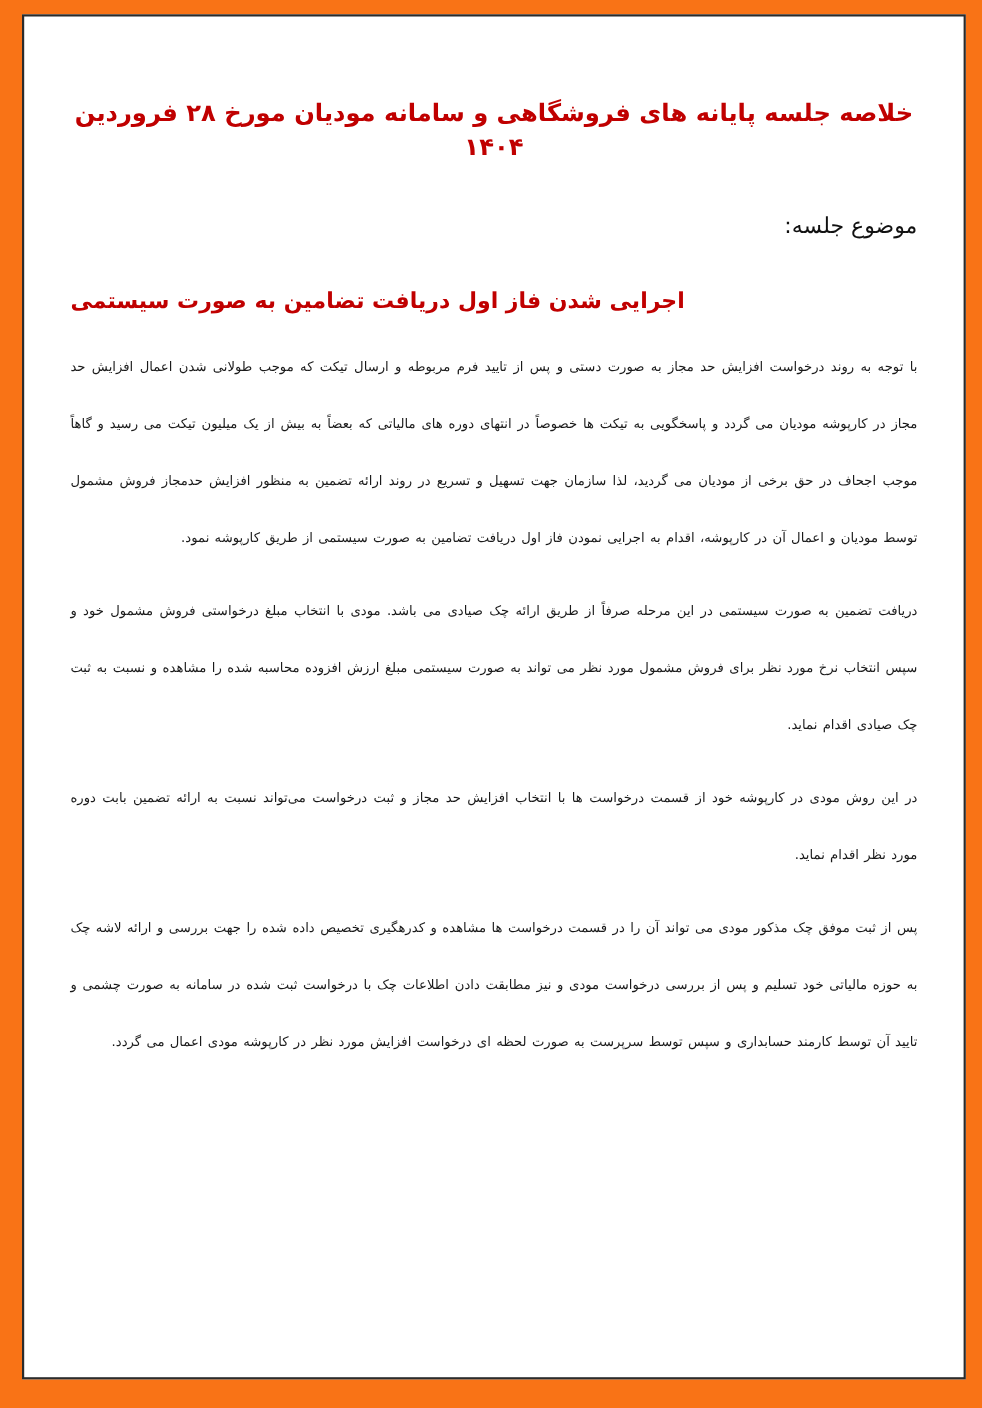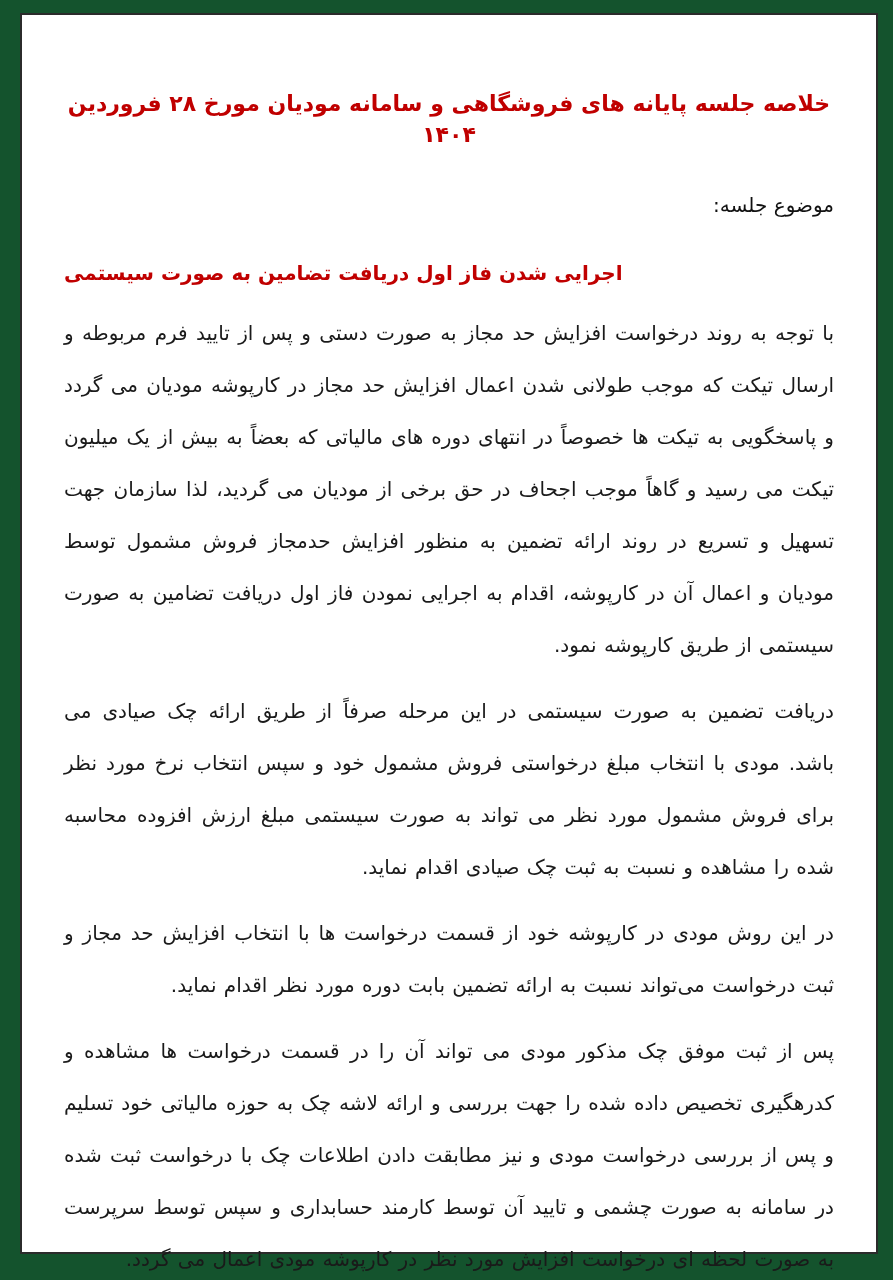--- a/index.html
+++ b/index.html
@@ -5,21 +5,21 @@
   html, body {
     margin: 0;
     padding: 0;
     background: #ffffff;
     font-family: "DejaVu Sans", sans-serif;
   }
   .canvas {
     position: relative;
     width: 893px;
     height: 1280px;
-    background: #14532d;
+    background: #f97316;
     overflow: hidden;
     direction: rtl;
   }
   .page-frame {
     position: absolute;
     left: 20px;
     top: 13px;
     width: 858px;
     height: 1241px;
     border: 2px solid #2b2b2b;
@@ -46,21 +46,21 @@
     margin: 44px 0 16px 0;
     text-align: left;
     font-size: 20px;
     font-weight: bold;
     color: #c00000;
   }
   .body-text {
     margin: 0 0 14px 0;
     text-align: justify;
     direction: rtl;
-    font-size: 20px;
+    font-size: 12px;
     color: #1a1a1a;
     line-height: 52px;
     word-spacing: 1px;
   }
   .body-text.first {
     margin-top: 22px;
   }
 </style>
 </head>
 <body>

